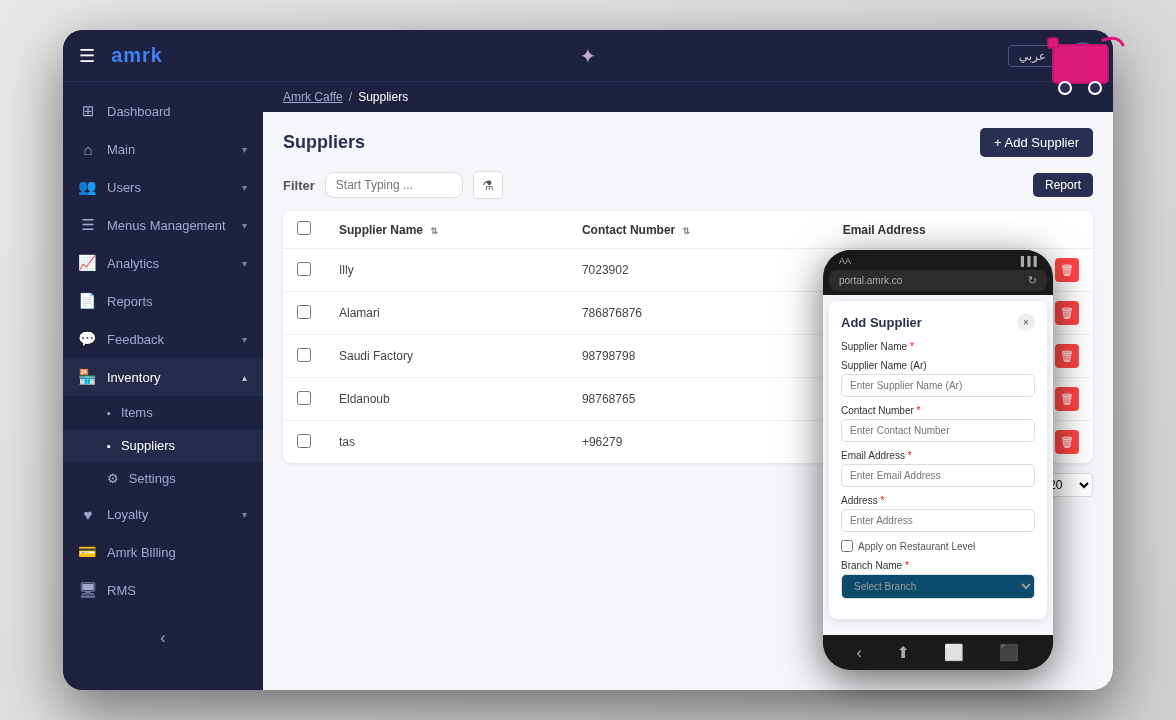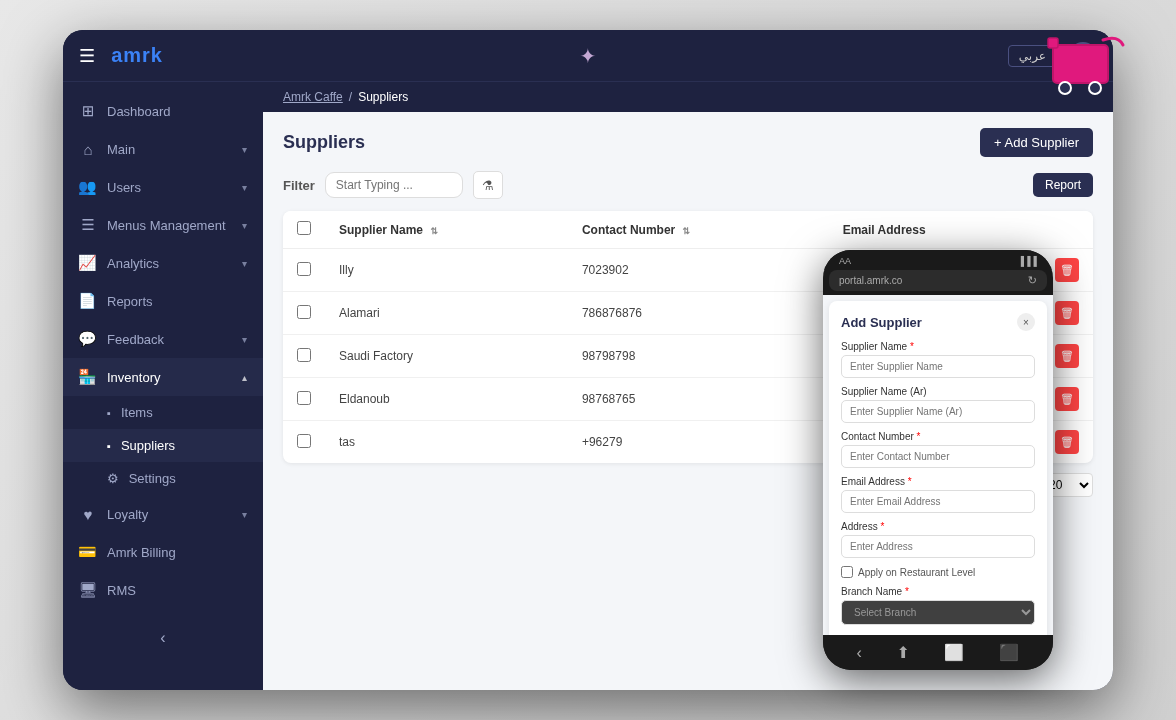--- a/index.html
+++ b/index.html
@@ -480,21 +480,21 @@
       color: #555;
     }
 
     .form-select {
       width: 100%;
       border: 1px solid #ddd;
       border-radius: 5px;
       padding: 5px 8px;
       font-size: 10px;
       color: #999;
-      background: #404040;
+      background: #0c4a6e;
     }
 
     .phone-bottom-bar {
       background: #1a1a1a;
       padding: 8px 16px;
       display: flex;
       align-items: center;
       justify-content: space-around;
       flex-shrink: 0;
     }
@@ -738,21 +738,20 @@
         <div class="modal-header">
           <span class="modal-title">Add Supplier</span>
           <div class="modal-close">×</div>
         </div>
 
         <div class="form-group">
           <label class="form-label">
             <span>Supplier Name</span>
             <span class="required"> *</span>
           </label>
-          <input class="form-input" type="text" placeholder="Enter Supplier Name" style="">
         </div>
 
         <div class="form-group">
           <label class="form-label">Supplier Name (Ar)</label>
           <input class="form-input" type="text" placeholder="Enter Supplier Name (Ar)" style="">
         </div>
 
         <div class="form-group">
           <label class="form-label">
             <span>Contact Number</span>

